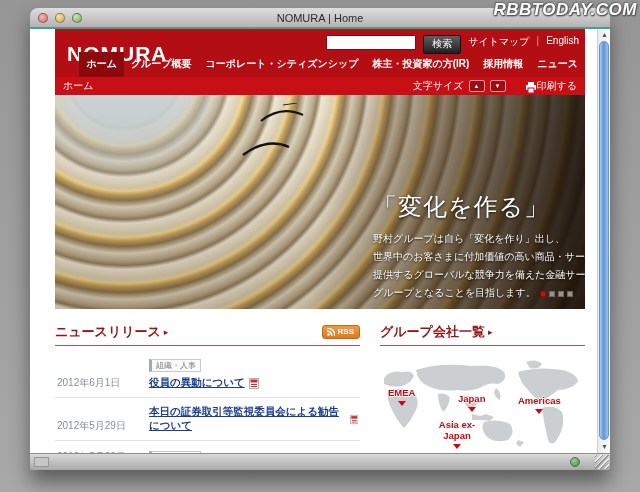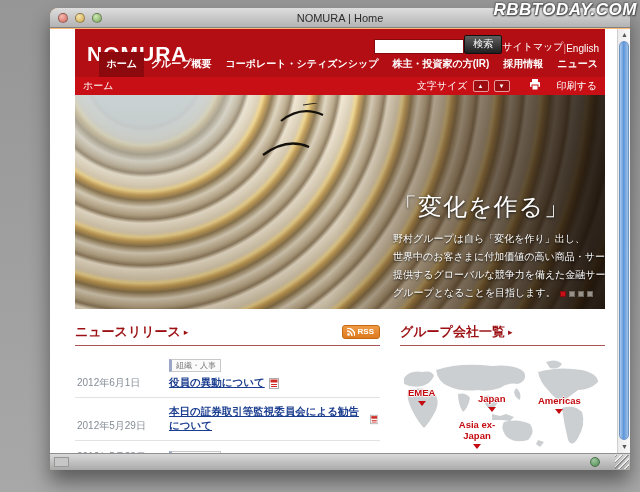--- a/index.html
+++ b/index.html
@@ -14,22 +14,21 @@
     position:absolute; top:0px; right:3px; z-index:50;
     font-size:17px; font-weight:bold; font-style:italic; letter-spacing:.5px;
     color:#fff;
     text-shadow:0 0 2px #4a4a4a, 1px 1px 1px #5a5a5a, -1px -1px 1px #7a7a7a, 0 1px 2px #444;
   }
   
   .window {
     position:absolute; left:30px; top:8px; width:580px; height:462px;
     border-radius:8px 8px 2px 2px;
     box-shadow:0 12px 20px rgba(0,0,0,.45);
-    background:#fdba74;
-    margin-left:20px;
+    background:#14b8a6;
   }
   .titlebar {
     position:absolute; top:0; left:0; right:0; height:20px;
     background:linear-gradient(#dedede,#b3b3b3);
     border-bottom:1px solid #828282;
     border-radius:8px 8px 0 0;
   }
   .title { text-align:center; font-size:11px; color:#2c2c2c; line-height:20px; }
   .lights { position:absolute; left:8px; top:5px; display:flex; gap:7px; }
   .light { width:10px; height:10px; border-radius:50%; border:1px solid rgba(0,0,0,.35); }
@@ -60,21 +59,21 @@
   
   .page { width:530px; margin:0 auto; position:relative; }
   
   .site-header { background:#b30e13; height:48px; position:relative; }
   .logo {
     position:absolute; left:12px; top:13px;
     color:#fff; font-weight:bold; font-size:21px; letter-spacing:1px;
   }
   .utility {
     position:absolute; right:6px; top:6px;
-    display:flex; align-items:flex-end; 
+    display:flex; align-items:flex-start; gap:7px;
   }
   .search-input {
     width:90px; height:15px; border:1px solid #850a0d; background:#fff;
     font-size:10px; padding:0 3px;
   }
   .search-btn {
     background:linear-gradient(#606060,#1f1f1f); color:#fff; border:1px solid #111;
     font-size:10px; padding:1px 8px 2px; border-radius:2px; cursor:pointer;
   }
   .util-link { color:#fff; font-size:10px; text-decoration:none; cursor:pointer; }
@@ -91,21 +90,21 @@
   .crumbbar {
     background:#c80f15; height:18px; color:#fff; font-size:10px;
     display:flex; align-items:center; padding:0 8px;
   }
   .crumb-right { margin-left:auto; display:flex; align-items:center; gap:5px; }
   .fs-btn {
     width:16px; height:12px; background:#9d0c10; border:1px solid #e89b9b;
     border-radius:2px; color:#fff; font-size:6px; line-height:10px; text-align:center;
     cursor:pointer;
   }
-  .print { display:flex; align-items:flex-start; gap:16px; margin-left:14px; cursor:pointer; }
+  .print { display:flex; align-items:flex-end; gap:0; margin-left:14px; cursor:pointer; }
   
   .hero { position:relative; height:214px; overflow:hidden; background:#8d7a5e; }
   .hero-bg {
     position:absolute; inset:0;
     background:
       linear-gradient(97deg, rgba(0,0,0,0) 50%, rgba(60,38,16,.45) 68%, rgba(22,12,5,.88) 96%),
       linear-gradient(to bottom, rgba(255,248,230,.10), rgba(70,50,25,.22)),
       radial-gradient(circle at 13% -12%, #c5ced1 0, #c5ced1 55px, rgba(197,206,209,0) 115px),
       repeating-radial-gradient(circle at 13% -12%,
         #ded5c0 0px, #b7a687 8px, #8c7a5e 12px, #efe6d2 16px,

